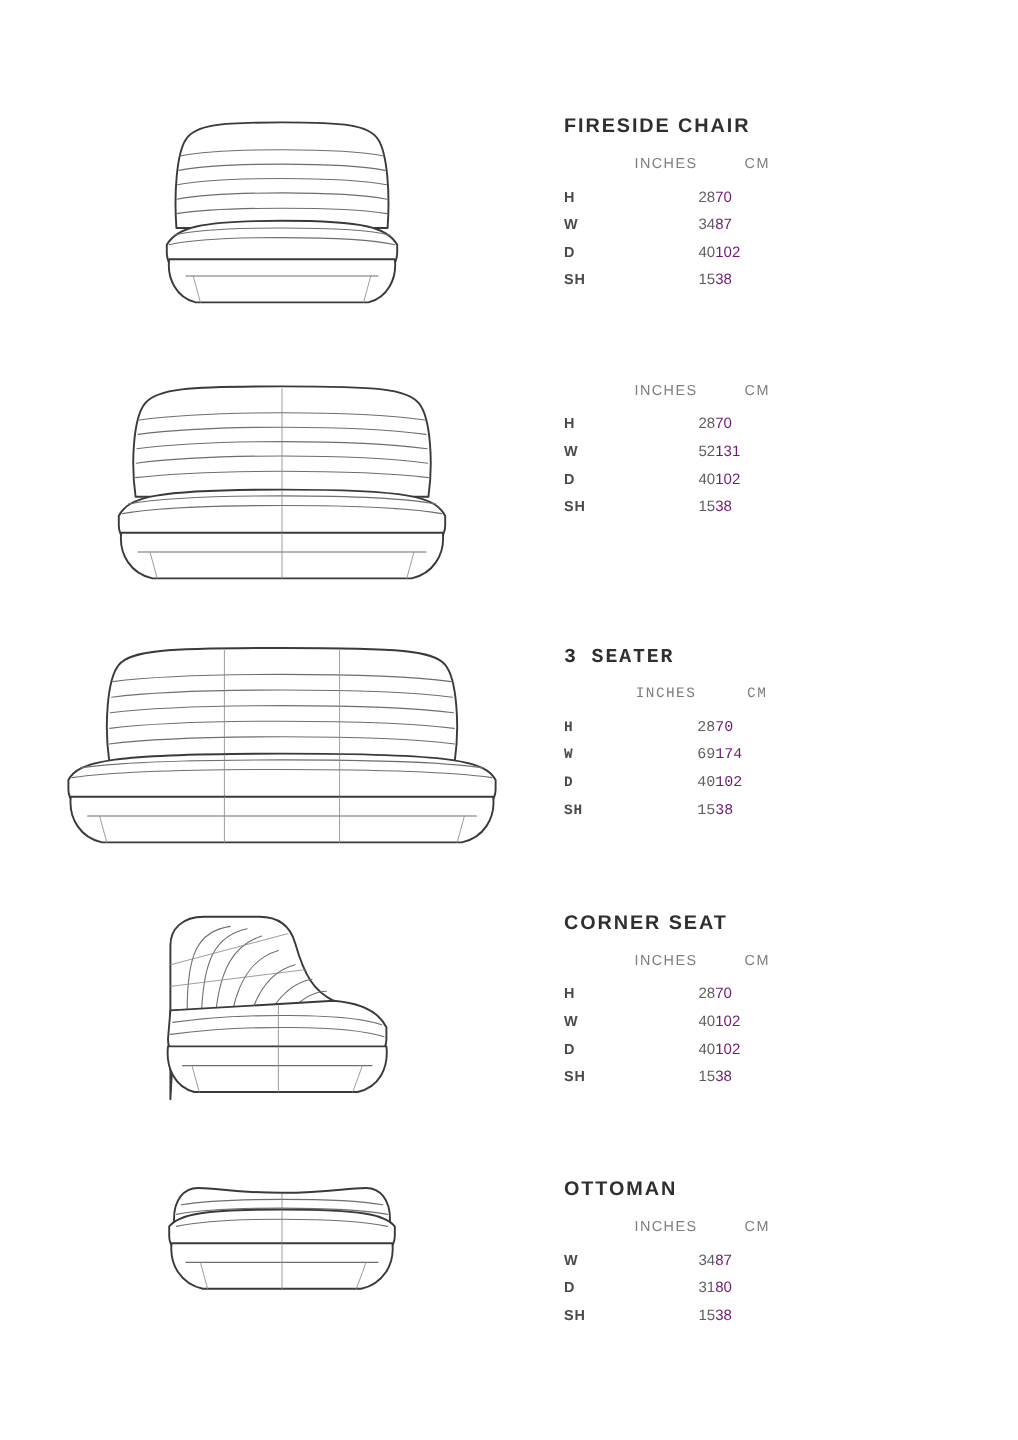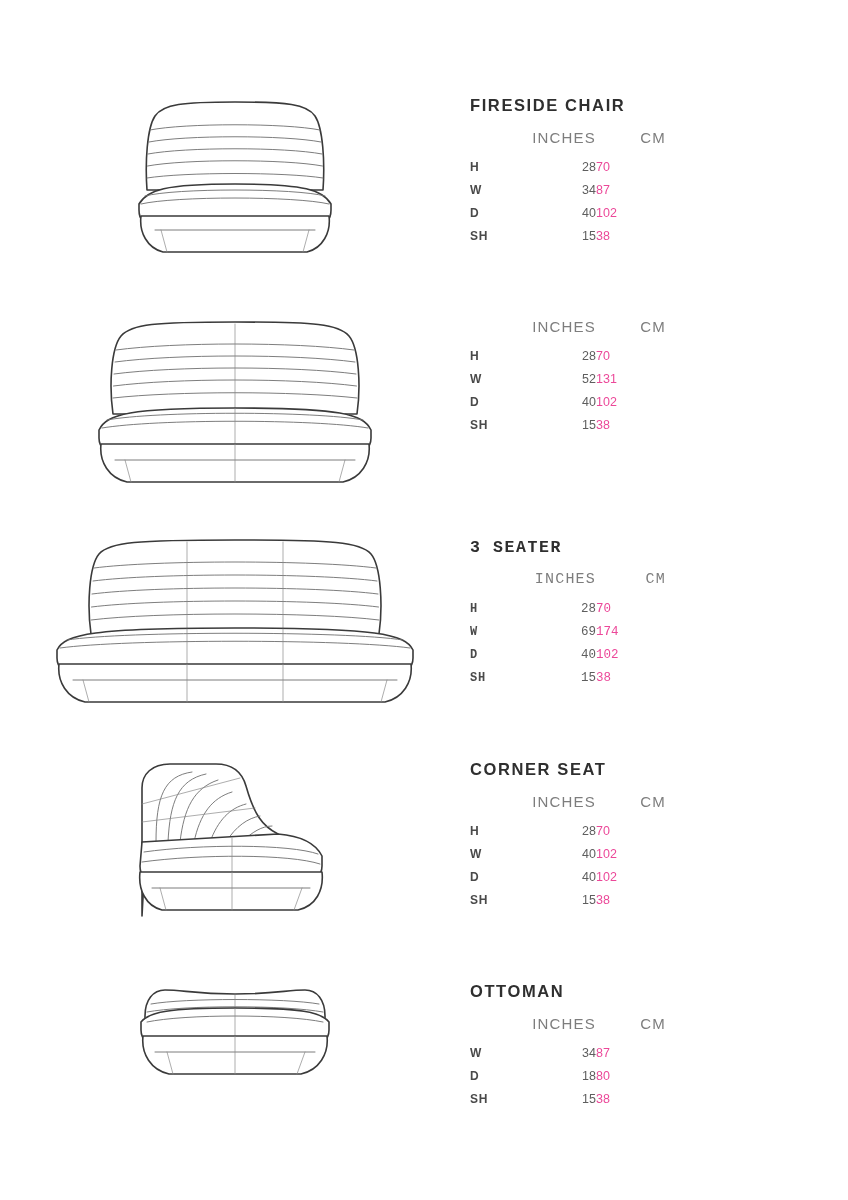--- a/index.html
+++ b/index.html
@@ -45,25 +45,25 @@
     color: #2f2f2f;
     margin: 0 0 14px 0;
     text-transform: uppercase;
   }
   table.spec-table {
     border-collapse: collapse;
     font-size: 12.5px;
     color: #5a5a5a;
   }
   table.spec-table th {
-    font-size: 15px;
+    font-size: 12px;
     letter-spacing: 1.2px;
     font-weight: normal;
     color: #7d7d7d;
-    text-align: right;
+    text-align: center;
     padding: 0 0 9px 0;
     text-transform: uppercase;
   }
   table.spec-table td {
     padding: 4.5px 0;
     vertical-align: baseline;
   }
   .col-label {
     width: 44px;
     font-weight: bold;
@@ -71,21 +71,21 @@
     letter-spacing: 0.8px;
     color: #4a4a4a;
   }
   .col-in {
     width: 82px;
     color: #5e5e5e;
     text-align: right;
   }
   .col-cm {
     width: 70px;
-    color: #ec4899;
+    color: #701a75;
   }
   .th-spacer { width: 44px; }
   .th-in { width: 82px; }
   .th-cm { width: 70px; }
   svg { display: block; }
   .ln {
     fill: none;
     stroke: #3a3a3a;
     stroke-width: 1.6;
     stroke-linecap: round;
@@ -385,21 +385,21 @@
           </tr>
         </thead>
         <tbody>
           <tr>
             <td class="col-label">W</td>
             <td class="col-in">34</td>
             <td class="col-cm">87</td>
           </tr>
           <tr>
             <td class="col-label">D</td>
-            <td class="col-in">18</td>
+            <td class="col-in">31</td>
             <td class="col-cm">80</td>
           </tr>
           <tr>
             <td class="col-label">SH</td>
             <td class="col-in">15</td>
             <td class="col-cm">38</td>
           </tr>
         </tbody>
       </table>
     </div>

